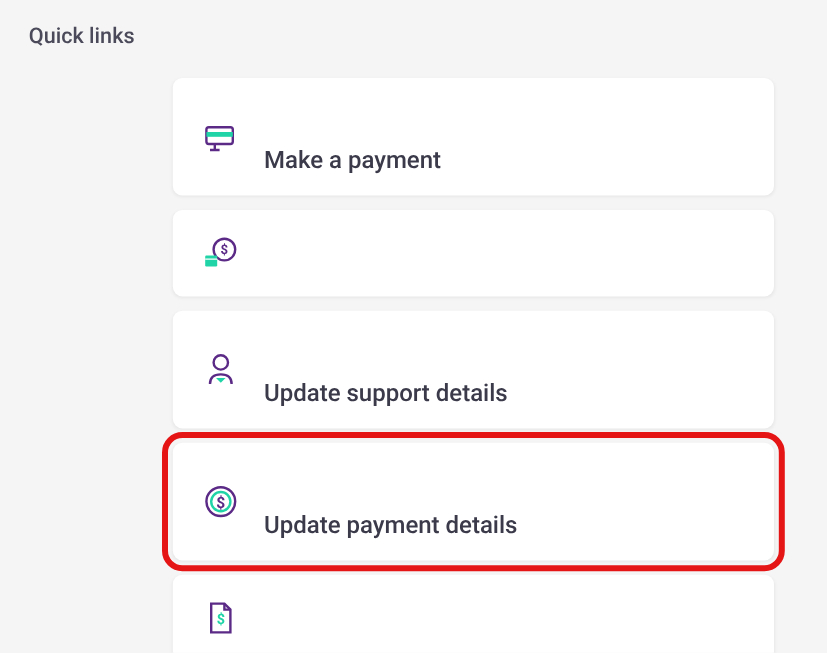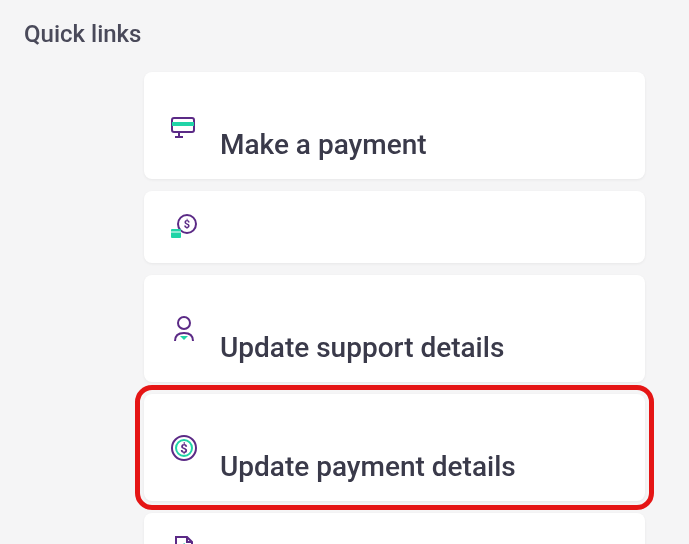--- a/index.html
+++ b/index.html
@@ -9,21 +9,21 @@
     }
     body {
       font-family: -apple-system, BlinkMacSystemFont, "Segoe UI", Roboto, sans-serif;
       background: #f5f5f6;
       width: 689px;
       height: 544px;
       padding: 20px 24px;
     }
     .section-title {
       color: #4a4a5a;
-      font-size: 24px;
+      font-size: 18px;
       font-weight: 500;
       margin-bottom: 24px;
       margin-left: 0;
     }
     .links-container {
       display: flex;
       flex-direction: column;
       gap: 12px;
       padding-left: 120px;
       padding-right: 20px;
@@ -46,21 +46,21 @@
       width: 36px;
       height: 36px;
       display: flex;
       align-items: center;
       justify-content: center;
       margin-right: 18px;
       flex-shrink: 0;
     }
     .link-label {
       color: #3a3a4a;
-      font-size: 28px;
+      font-size: 20px;
       font-weight: 500;
       margin-top: 38px;
     }
     svg {
       display: block;
     }
   </style>
 </head>
 <body>
 

